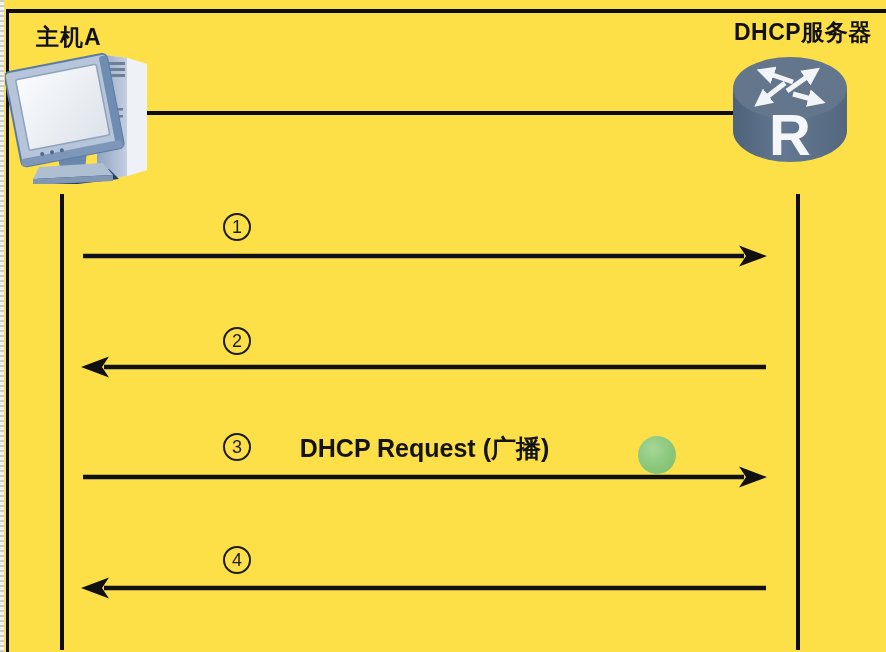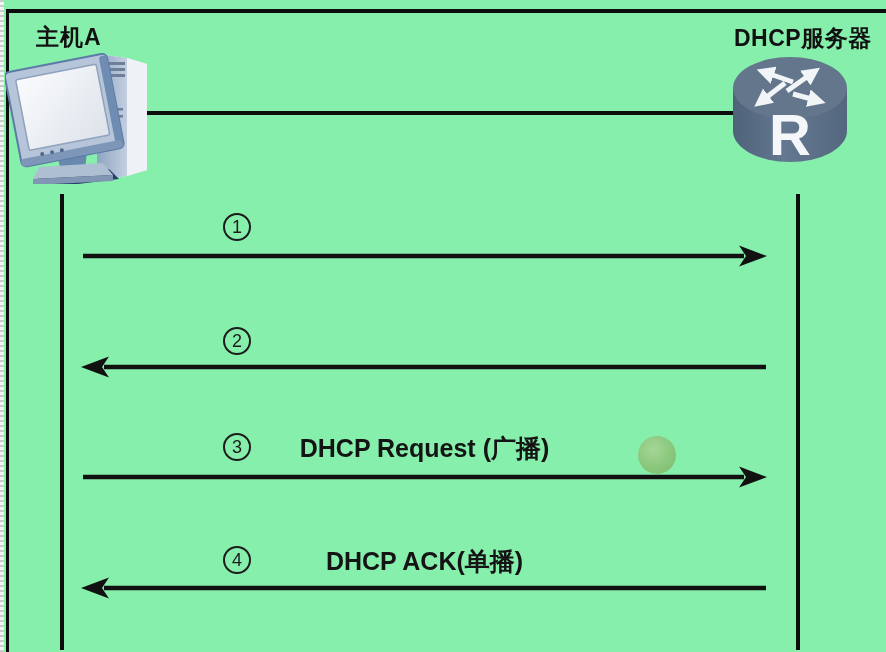--- a/index.html
+++ b/index.html
@@ -1,40 +1,40 @@
 <!DOCTYPE html>
 <html><head>
 <meta charset="utf-8">
 <style>
   html, body { margin: 0; padding: 0; background: #ffffff; }
   .stage {
     position: relative;
     width: 886px;
     height: 652px;
-    background: #86efac;
+    background: #fde047;
     overflow: hidden;
     font-family: "Liberation Sans", "DejaVu Sans", sans-serif;
     color: #111;
   }
   
   .frame-dots {
     position: absolute; left: 0; top: 0; width: 4px; height: 652px;
     background: repeating-linear-gradient(to bottom, #c9cdc9 0 2px, #f2f4f1 2px 5px);
   }
   .frame-top { position: absolute; left: 6px; top: 9px; width: 880px; height: 4px; background: #0d0d0d; }
   .frame-left { position: absolute; left: 6px; top: 9px; width: 3px; height: 643px; background: #0d0d0d; }
 
   
   .host-label {
     position: absolute; left: 36px; top: 22px;
     font-size: 23px; font-weight: bold; letter-spacing: 1px;
   }
   .server-label {
     position: absolute; left: 734px; top: 17px;
-    font-size: 23px; font-weight: bold; letter-spacing: 0.5px; margin-top: 6px;
+    font-size: 23px; font-weight: bold; letter-spacing: 0.5px;
   }
 
   
   .conn-line { position: absolute; left: 140px; top: 111px; width: 600px; height: 4px; background: #0d0d0d; }
   .lifeline { position: absolute; top: 194px; width: 4px; height: 456px; background: #0d0d0d; }
   .lifeline.left  { left: 60px; }
   .lifeline.right { left: 796px; }
 
   
   .pc-icon { position: absolute; left: 5px; top: 48px; }
@@ -174,21 +174,20 @@
     </div>
   <div class="msg-label t3">DHCP Request (广播)</div>
   <svg class="msg-arrow a3" viewBox="0 0 736 30">
     <line x1="21" y1="15" x2="682" y2="15" stroke="#111" stroke-width="4.5"></line>
     <polygon points="705,15 677,4.5 684,15 677,25.5" fill="#111"></polygon>
   </svg>
 
   <div class="step-circle c4">
       <span>4</span>
     </div>
-  <div class="msg-label t4">DHCP ACK(单播)</div>
   <svg class="msg-arrow a4" viewBox="0 0 736 30">
     <line x1="42" y1="15" x2="704" y2="15" stroke="#111" stroke-width="4.5"></line>
     <polygon points="19,15 47,4.5 40,15 47,25.5" fill="#111"></polygon>
   </svg>
 
   <div class="green-dot"></div>
 
 
 </div>
 

